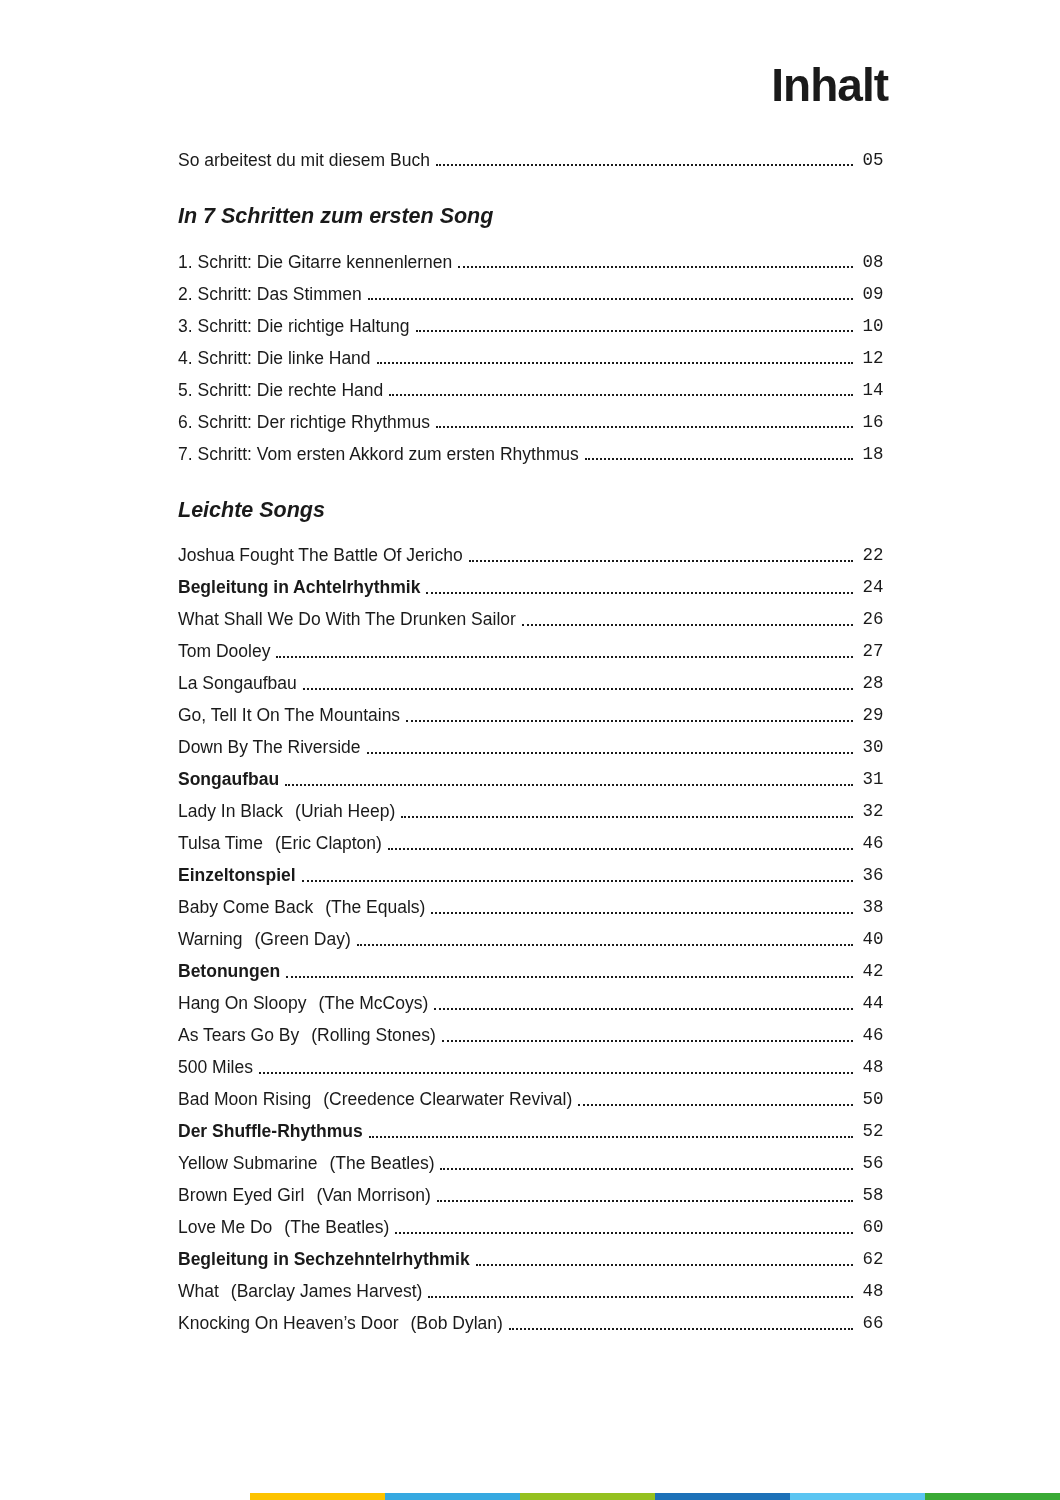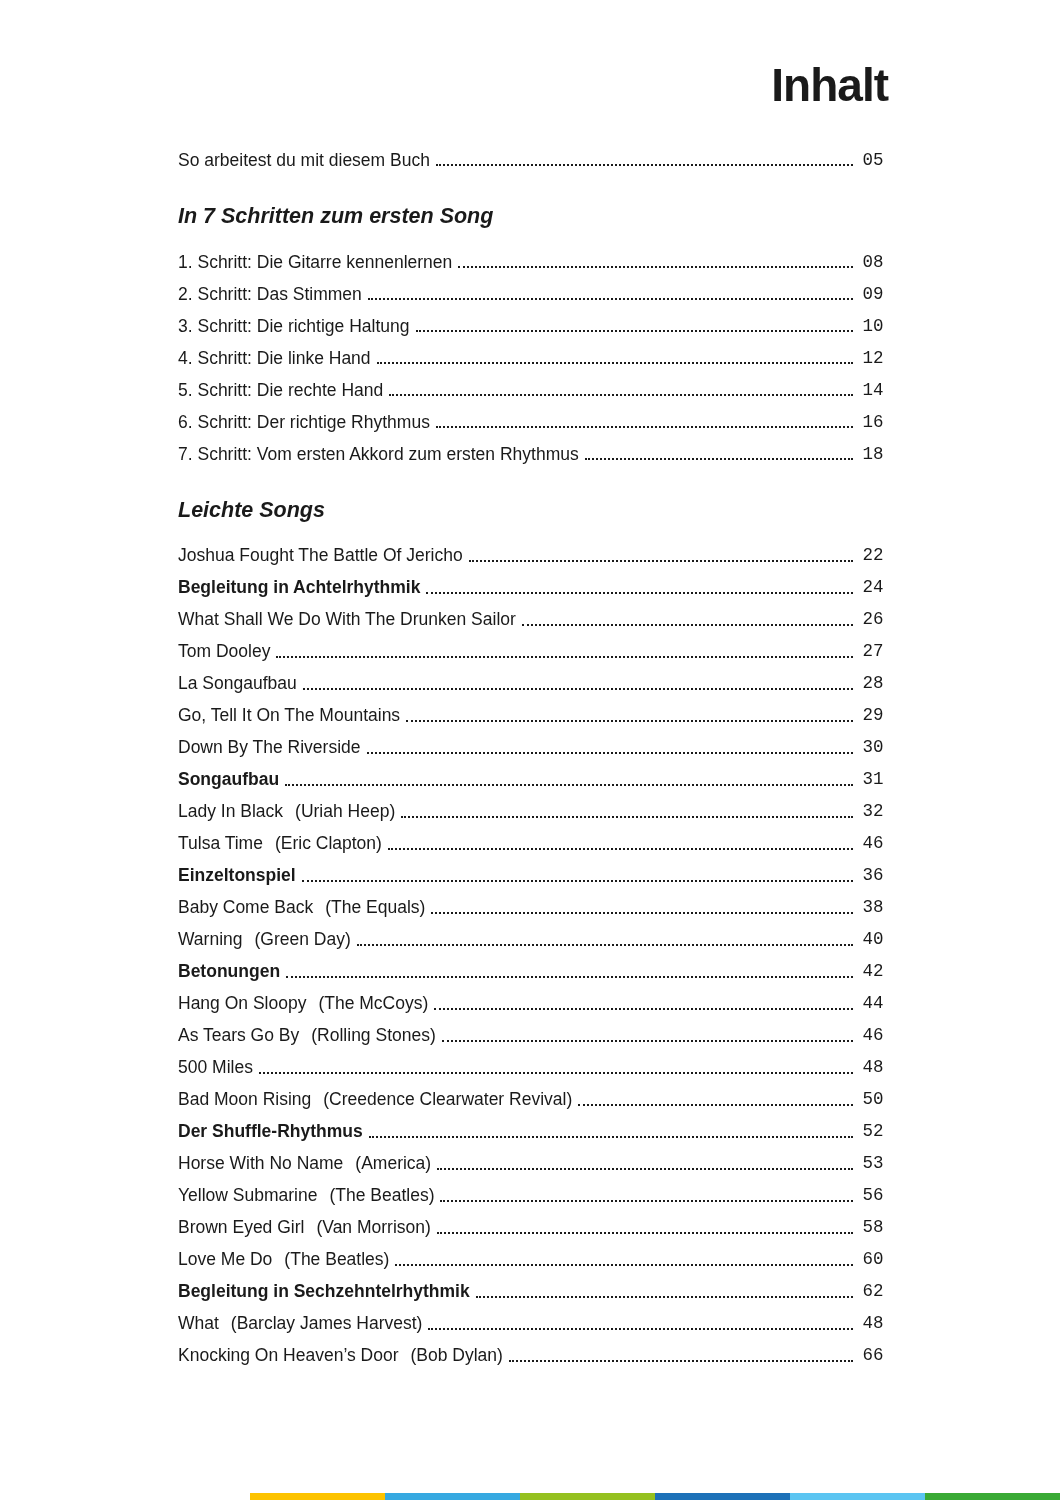--- a/index.html
+++ b/index.html
@@ -224,26 +224,20 @@
           <div class="toc-row">
             <span class="label">Bad Moon Rising</span>
             <span class="artist">(Creedence Clearwater Revival)</span>
             <span class="leader"></span>
             <span class="page-num">50</span>
           </div>
           <div class="toc-row bold">
             <span class="label">Der Shuffle-Rhythmus</span>
             <span class="leader"></span>
             <span class="page-num">52</span>
-          </div>
-          <div class="toc-row">
-            <span class="label">Horse With No Name</span>
-            <span class="artist">(America)</span>
-            <span class="leader"></span>
-            <span class="page-num">53</span>
           </div>
           <div class="toc-row">
             <span class="label">Yellow Submarine</span>
             <span class="artist">(The Beatles)</span>
             <span class="leader"></span>
             <span class="page-num">56</span>
           </div>
           <div class="toc-row">
             <span class="label">Brown Eyed Girl</span>
             <span class="artist">(Van Morrison)</span>

